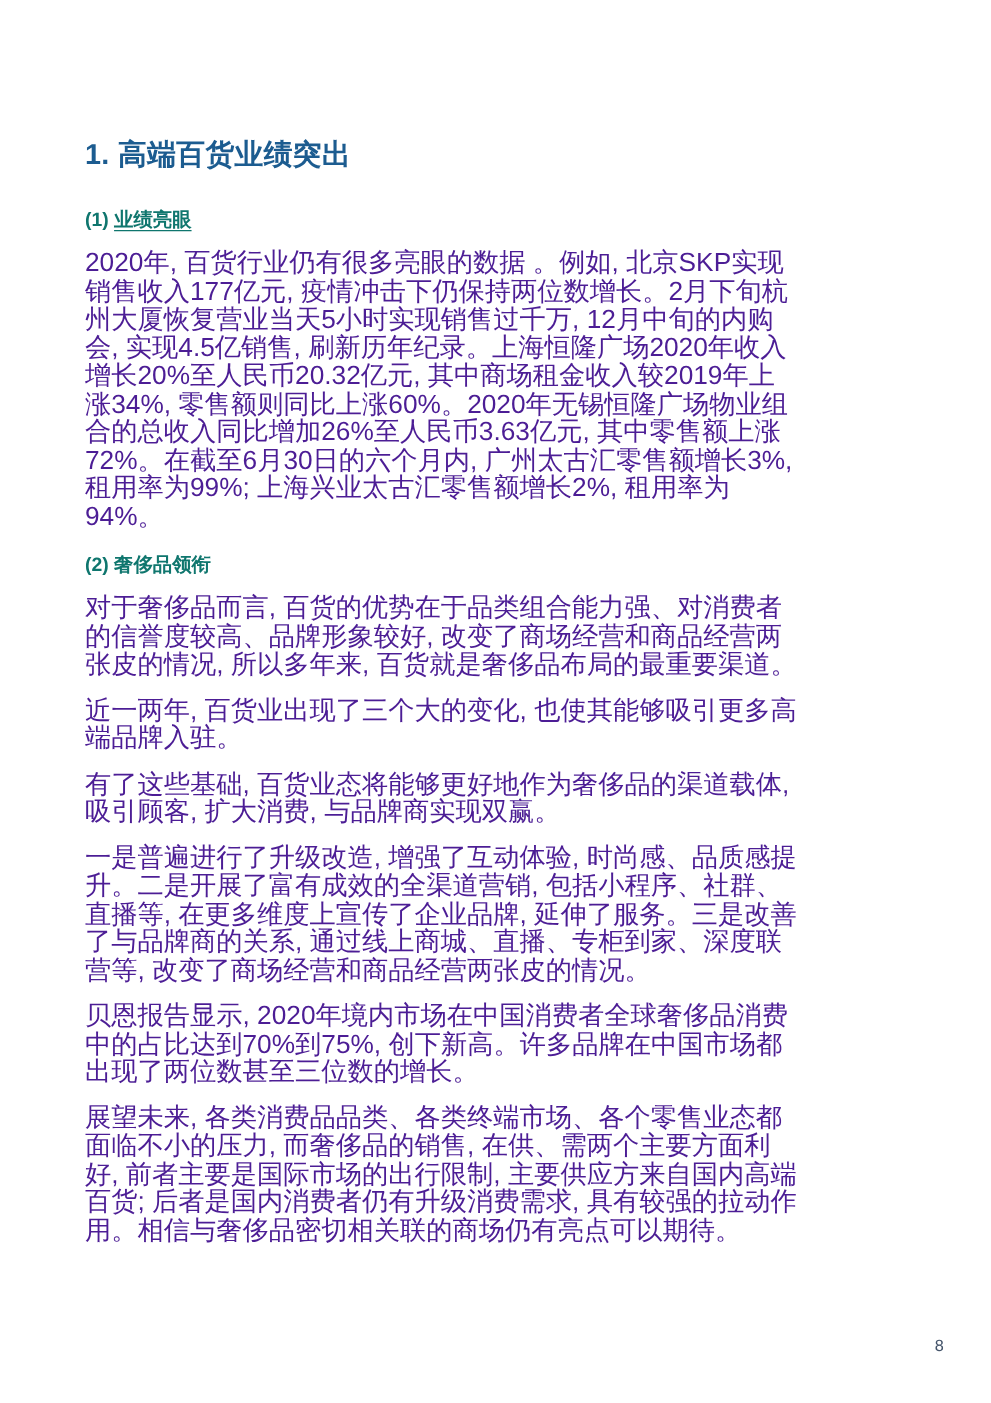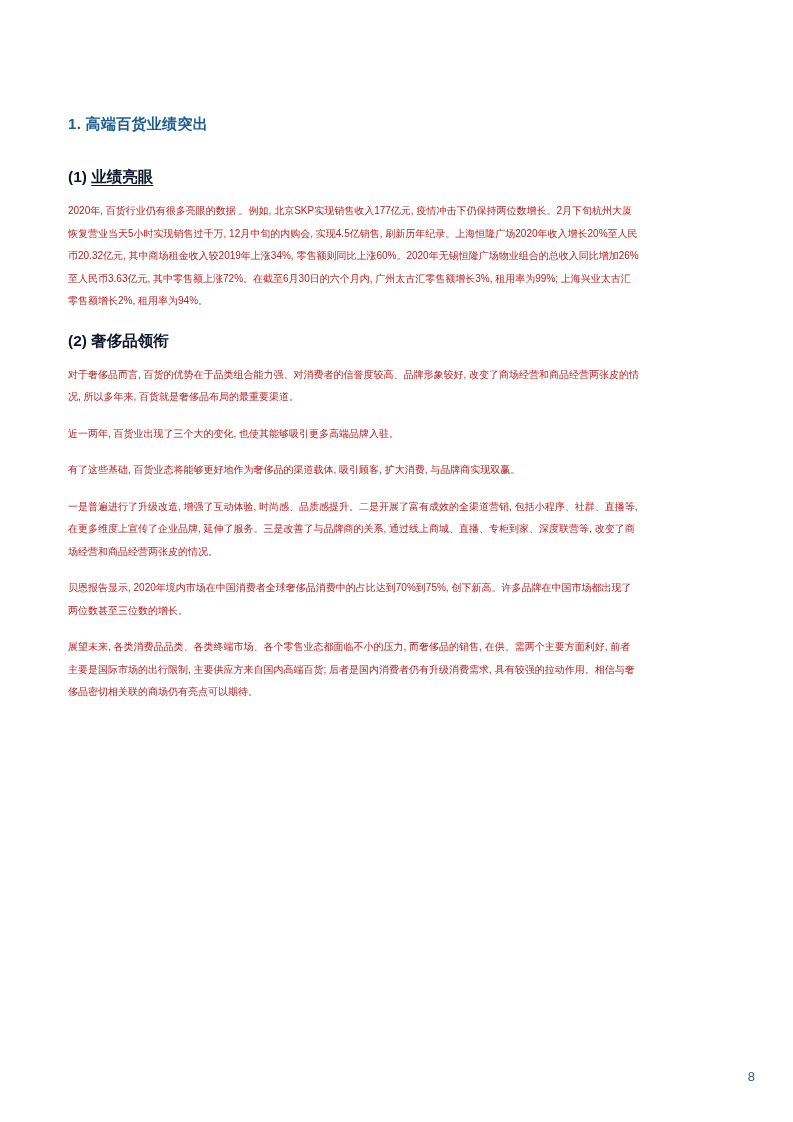--- a/index.html
+++ b/index.html
@@ -16,43 +16,43 @@
     overflow: hidden;
   }
   .content {
     position: absolute;
     left: 68px;
     top: 112px;
     width: 572px;
   }
   .doc-heading {
     margin: 0 0 32px 0;
-    font-size: 15px;
+    font-size: 23px;
     line-height: 23px;
     font-weight: bold;
     color: #1c5c90;
     letter-spacing: 0.3px;
   }
   .sub-heading {
     margin: 18px 0 14px 0;
     font-size: 15.5px;
     line-height: 19px;
     font-weight: bold;
-    color: #0f172a;
+    color: #0f766e;
   }
   .sub-heading .underlined {
     text-decoration: underline;
     text-underline-offset: 3px;
     text-decoration-thickness: 1px;
   }
   .content p {
     margin: 0 0 14px 0;
-    font-size: 10px;
+    font-size: 21px;
     line-height: 22.5px;
-    color: #b91c1c;
+    color: #4c1d95;
     text-align: left;
   }
   .page-number {
     position: absolute;
     right: 38px;
     top: 1069px;
     font-size: 13px;
     color: #44546a;
   }
 </style>

